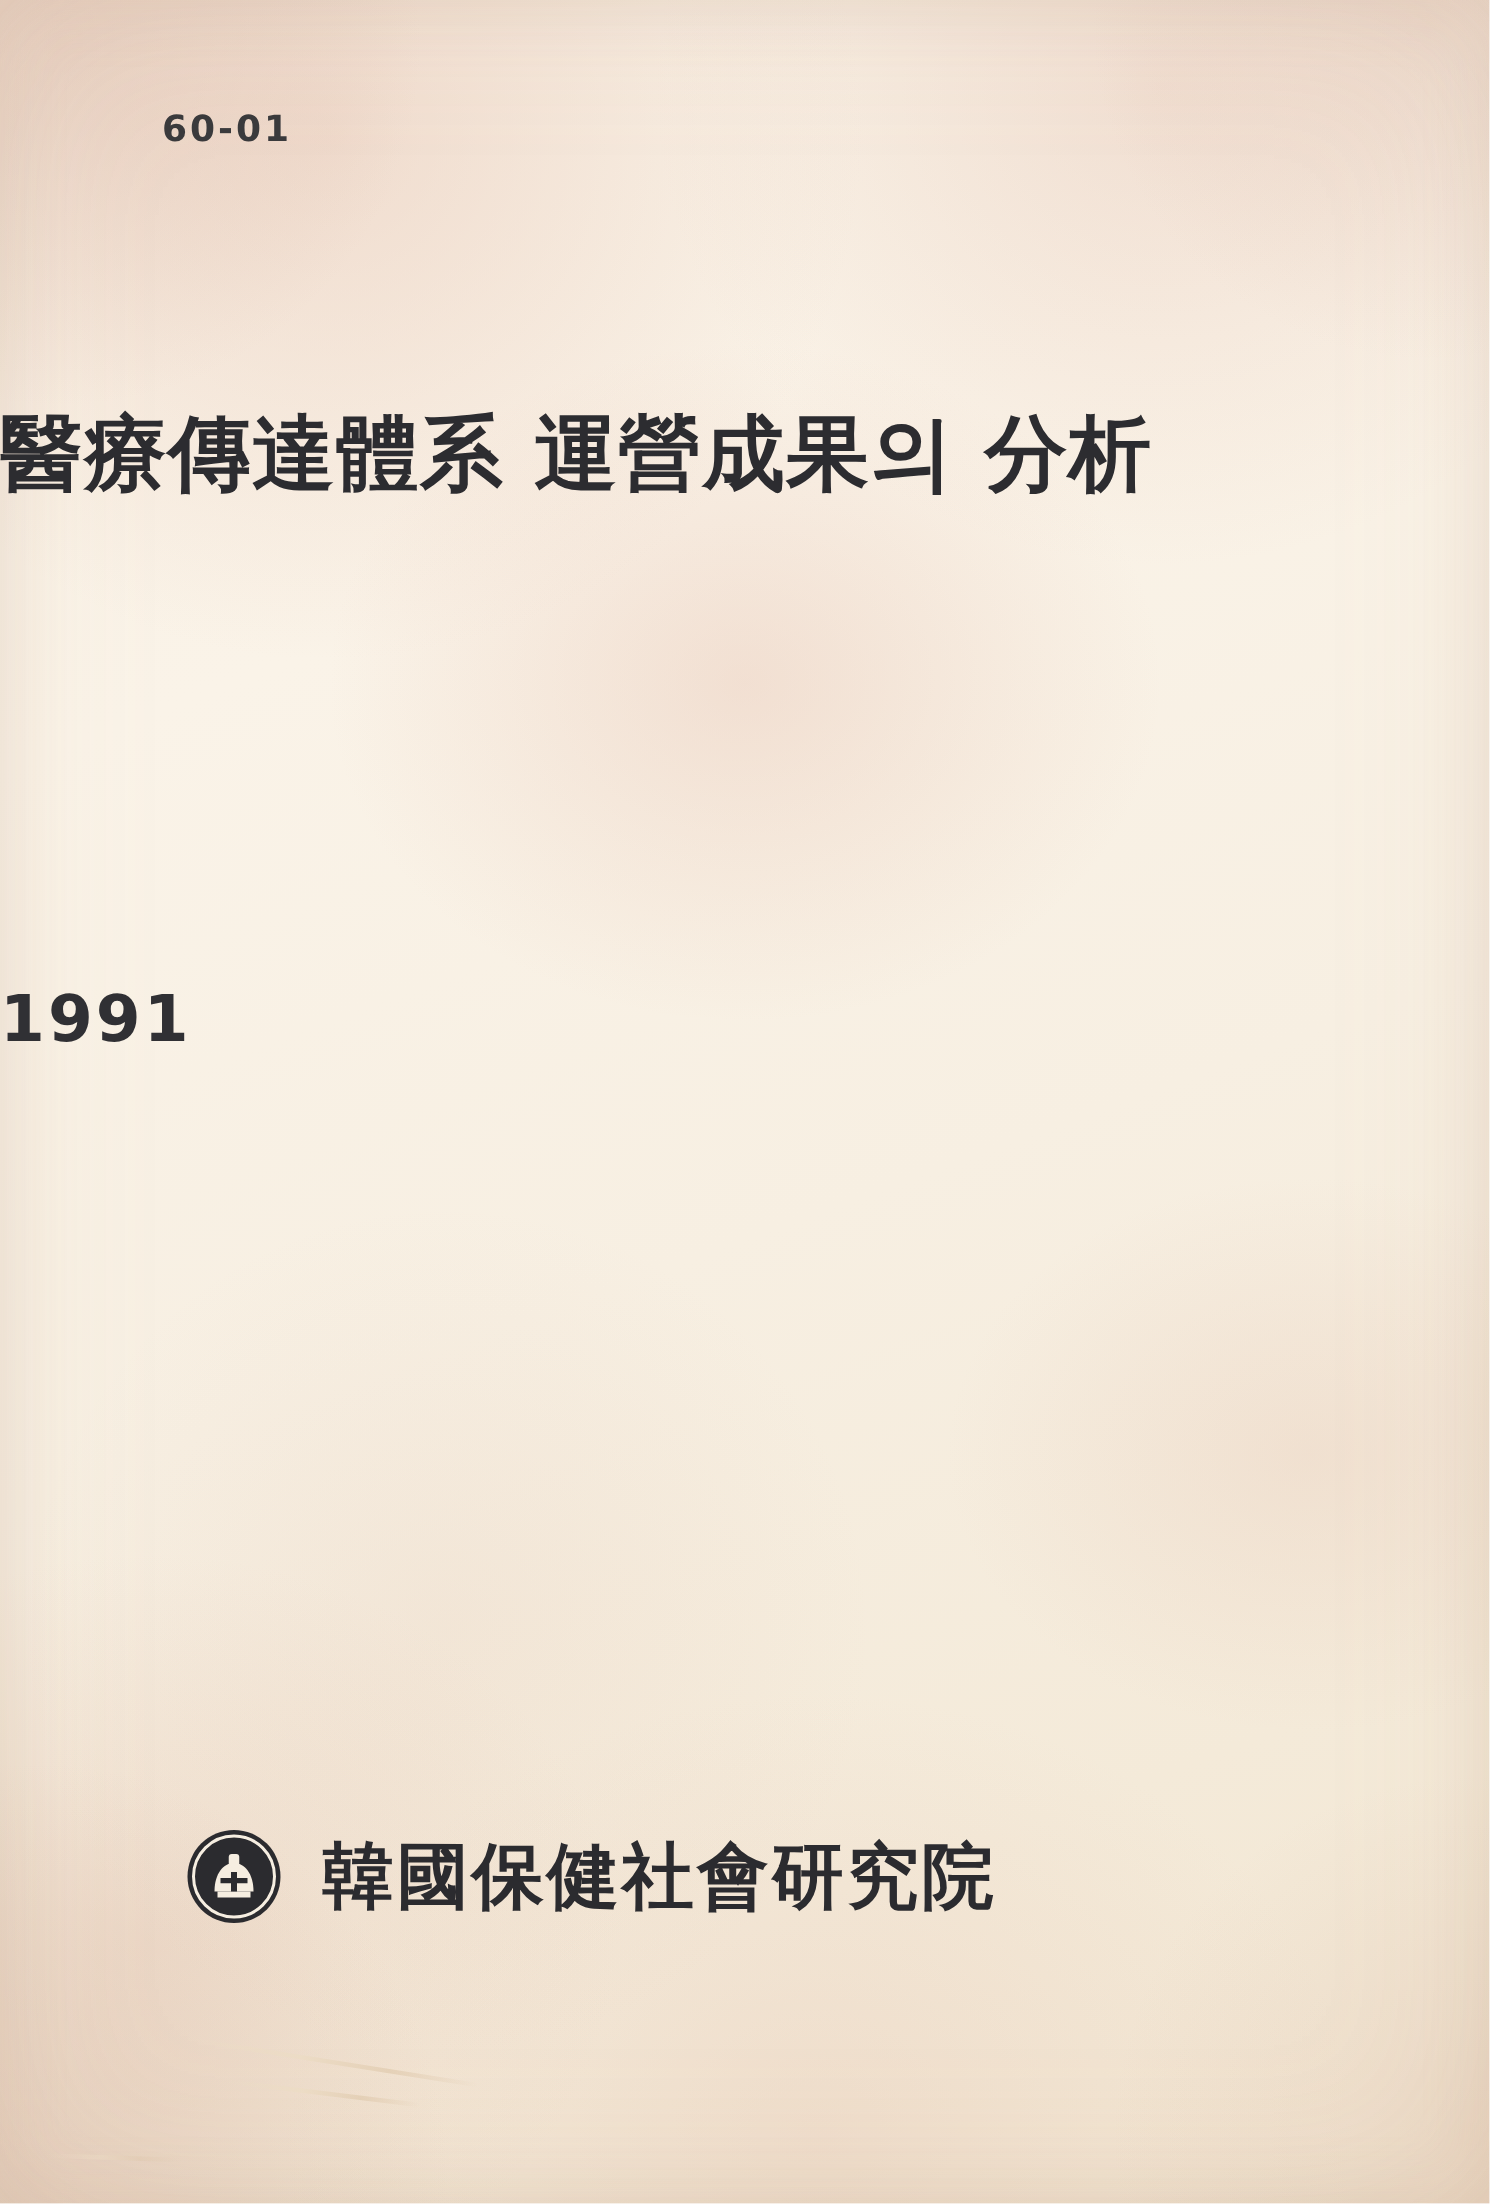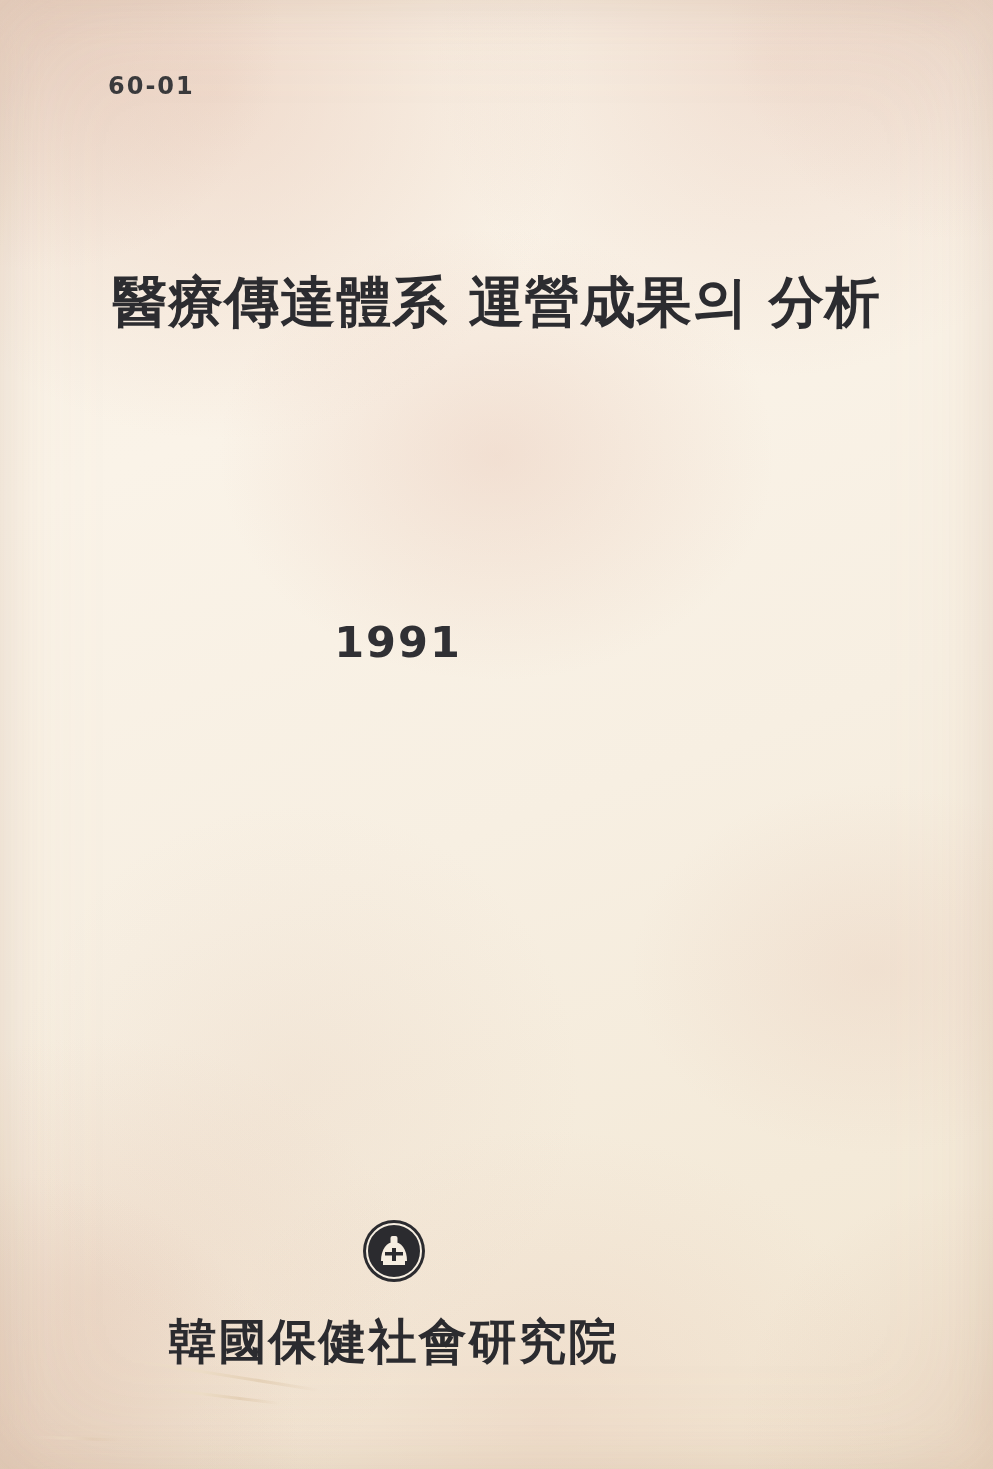--- a/index.html
+++ b/index.html
@@ -59,55 +59,54 @@
     letter-spacing: 2px;
     color: #3a3a3c;
     font-weight: 600;
   }
 
   .title-block {
     position: absolute;
     top: 268px;
     left: 0;
     width: 993px;
-    text-align: center;
+    text-align: left;
   }
   .main-title {
     font-family: "DejaVu Serif", serif;
     font-size: 55px;
     line-height: 1.22;
     letter-spacing: 1px;
     color: #2c2c30;
     font-weight: 700;
     white-space: nowrap;
   }
 
   .year {
     position: absolute;
-    top: 617px;
+    top: 655px;
     left: 0;
     width: 796px;
-    text-align: center;
+    text-align: left;
     font-family: "DejaVu Sans", sans-serif;
     font-size: 43px;
     letter-spacing: 2px;
     color: #303034;
     font-weight: 600;
   }
 
   .publisher-row {
     position: absolute;
     top: 1218px;
     left: 0;
     width: 787px;
     display: flex;
     align-items: center;
     justify-content: center;
     gap: 26px;
-    flex-direction: column;
   }
   .logo {
     width: 66px;
     height: 66px;
     flex: 0 0 auto;
   }
   .publisher-name {
     font-family: "DejaVu Serif", serif;
     font-size: 48px;
     letter-spacing: 2px;

